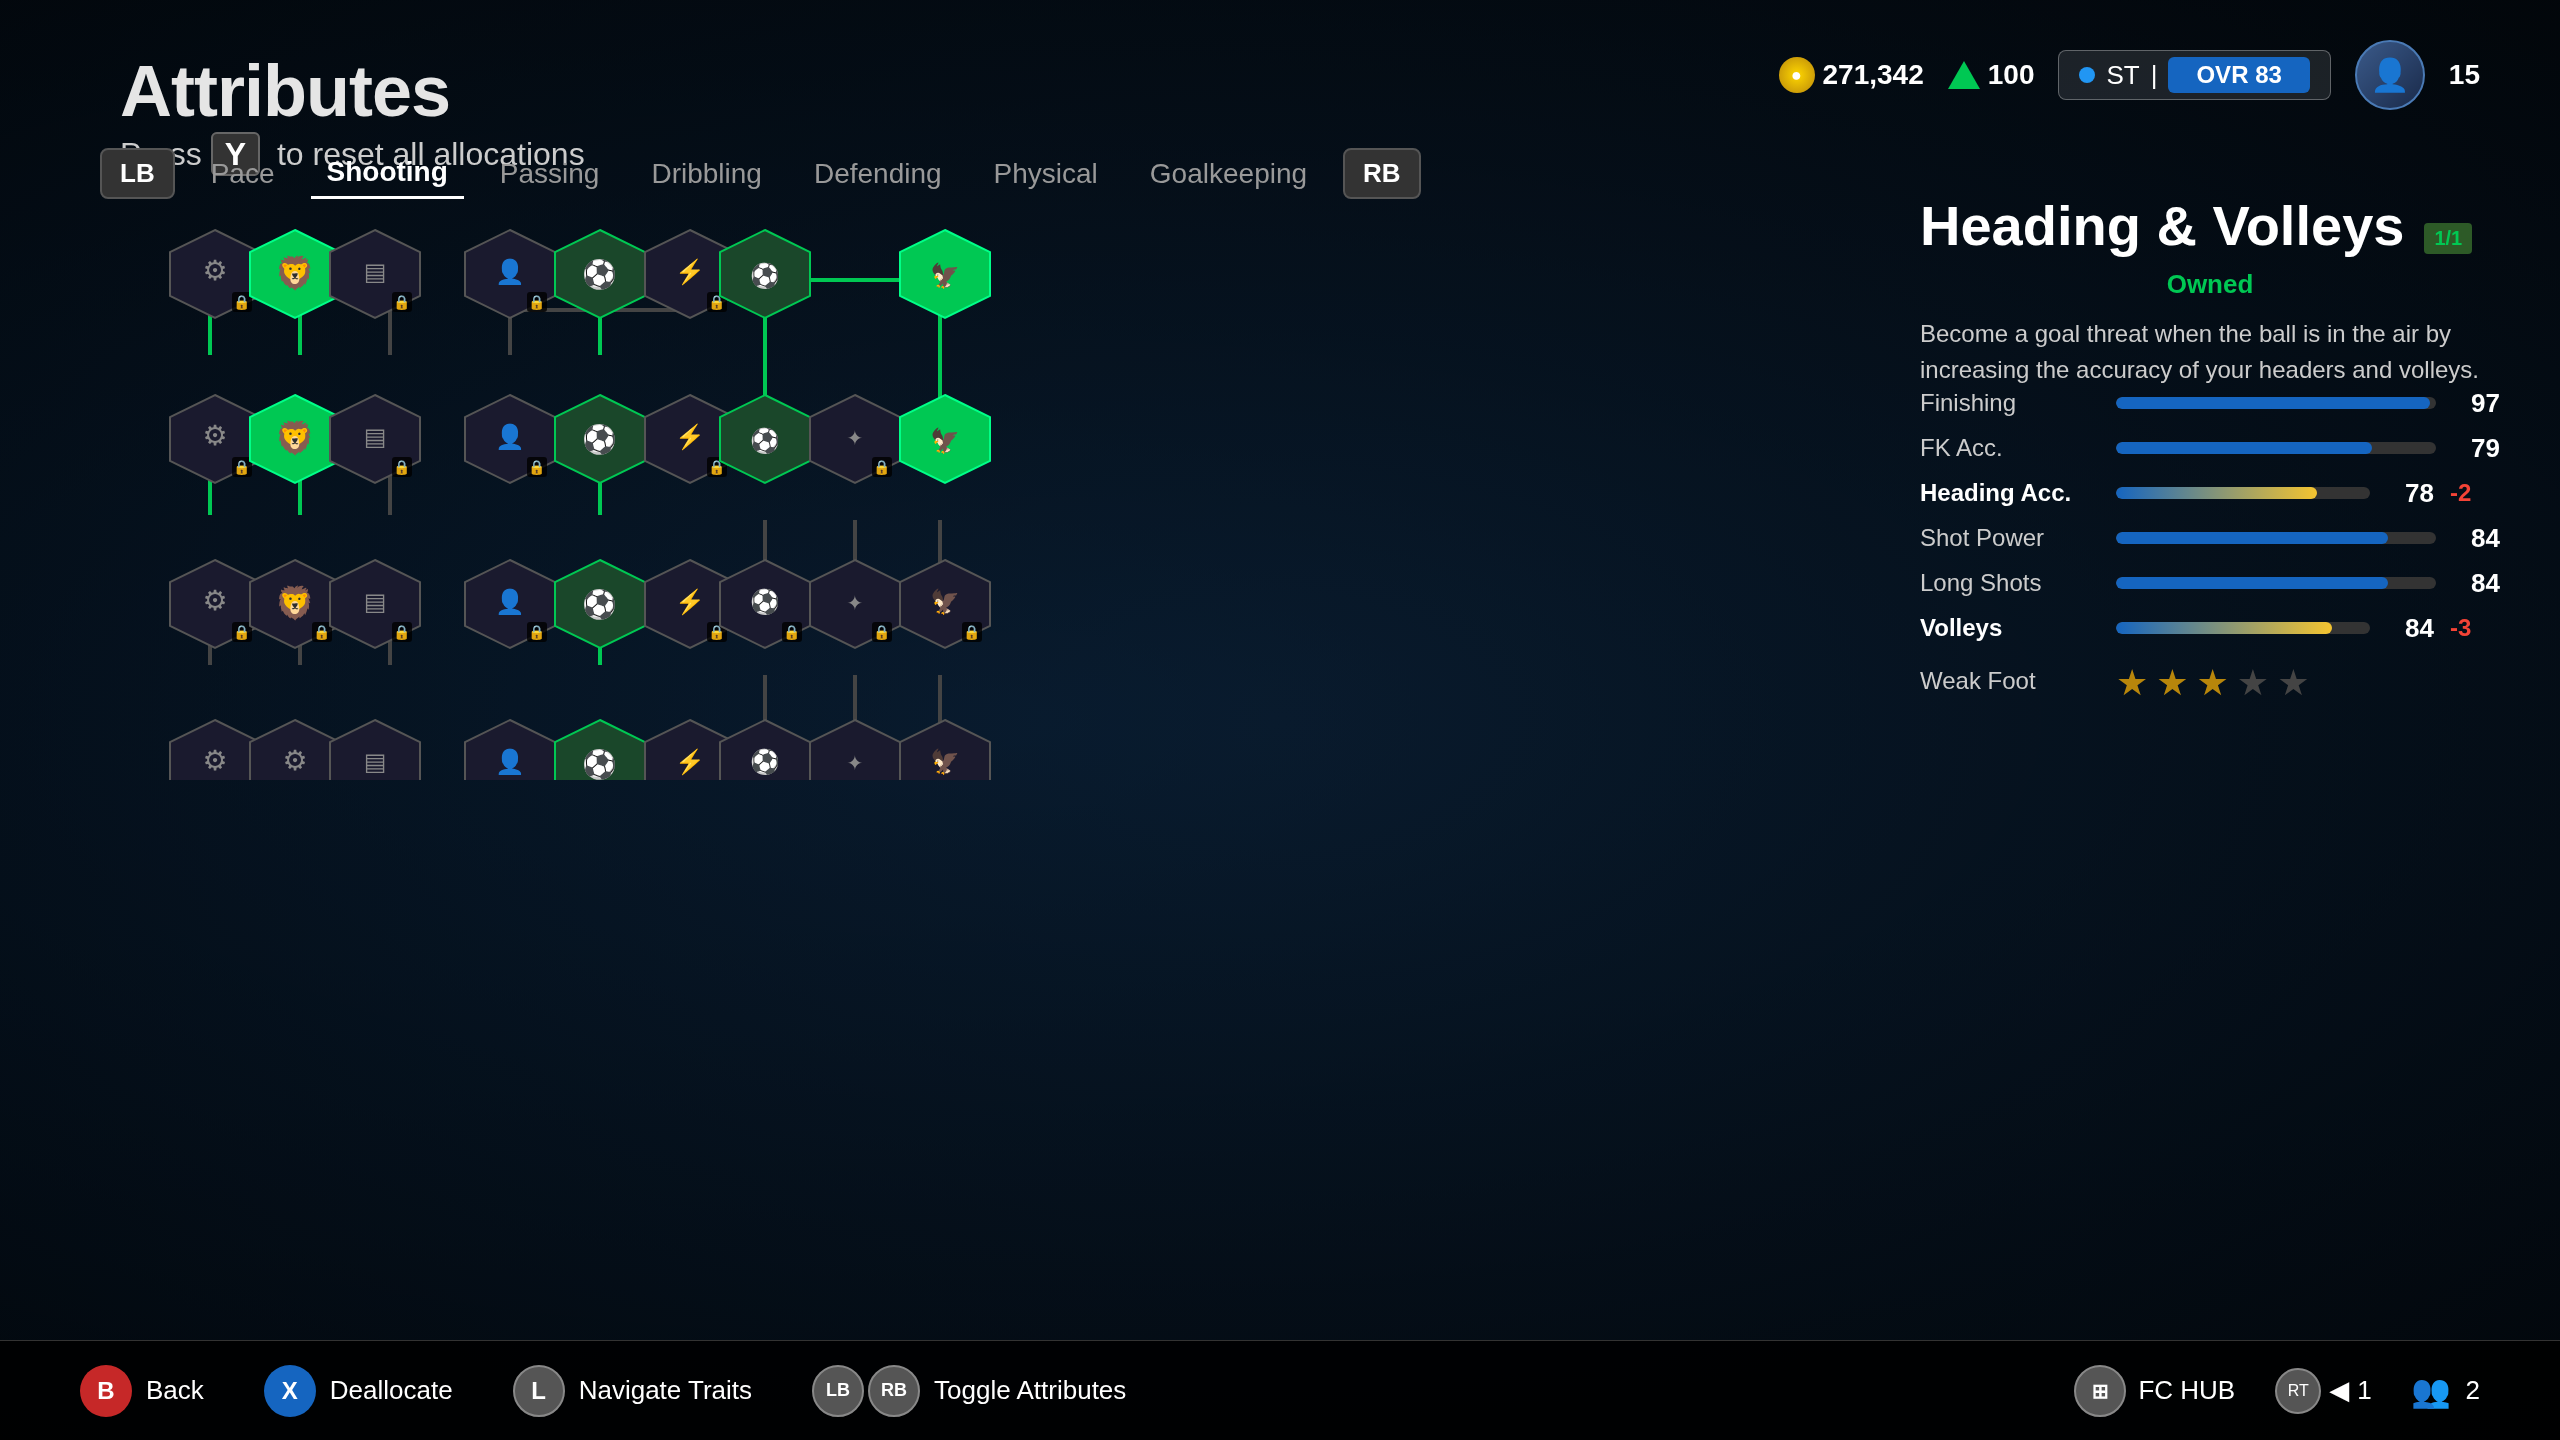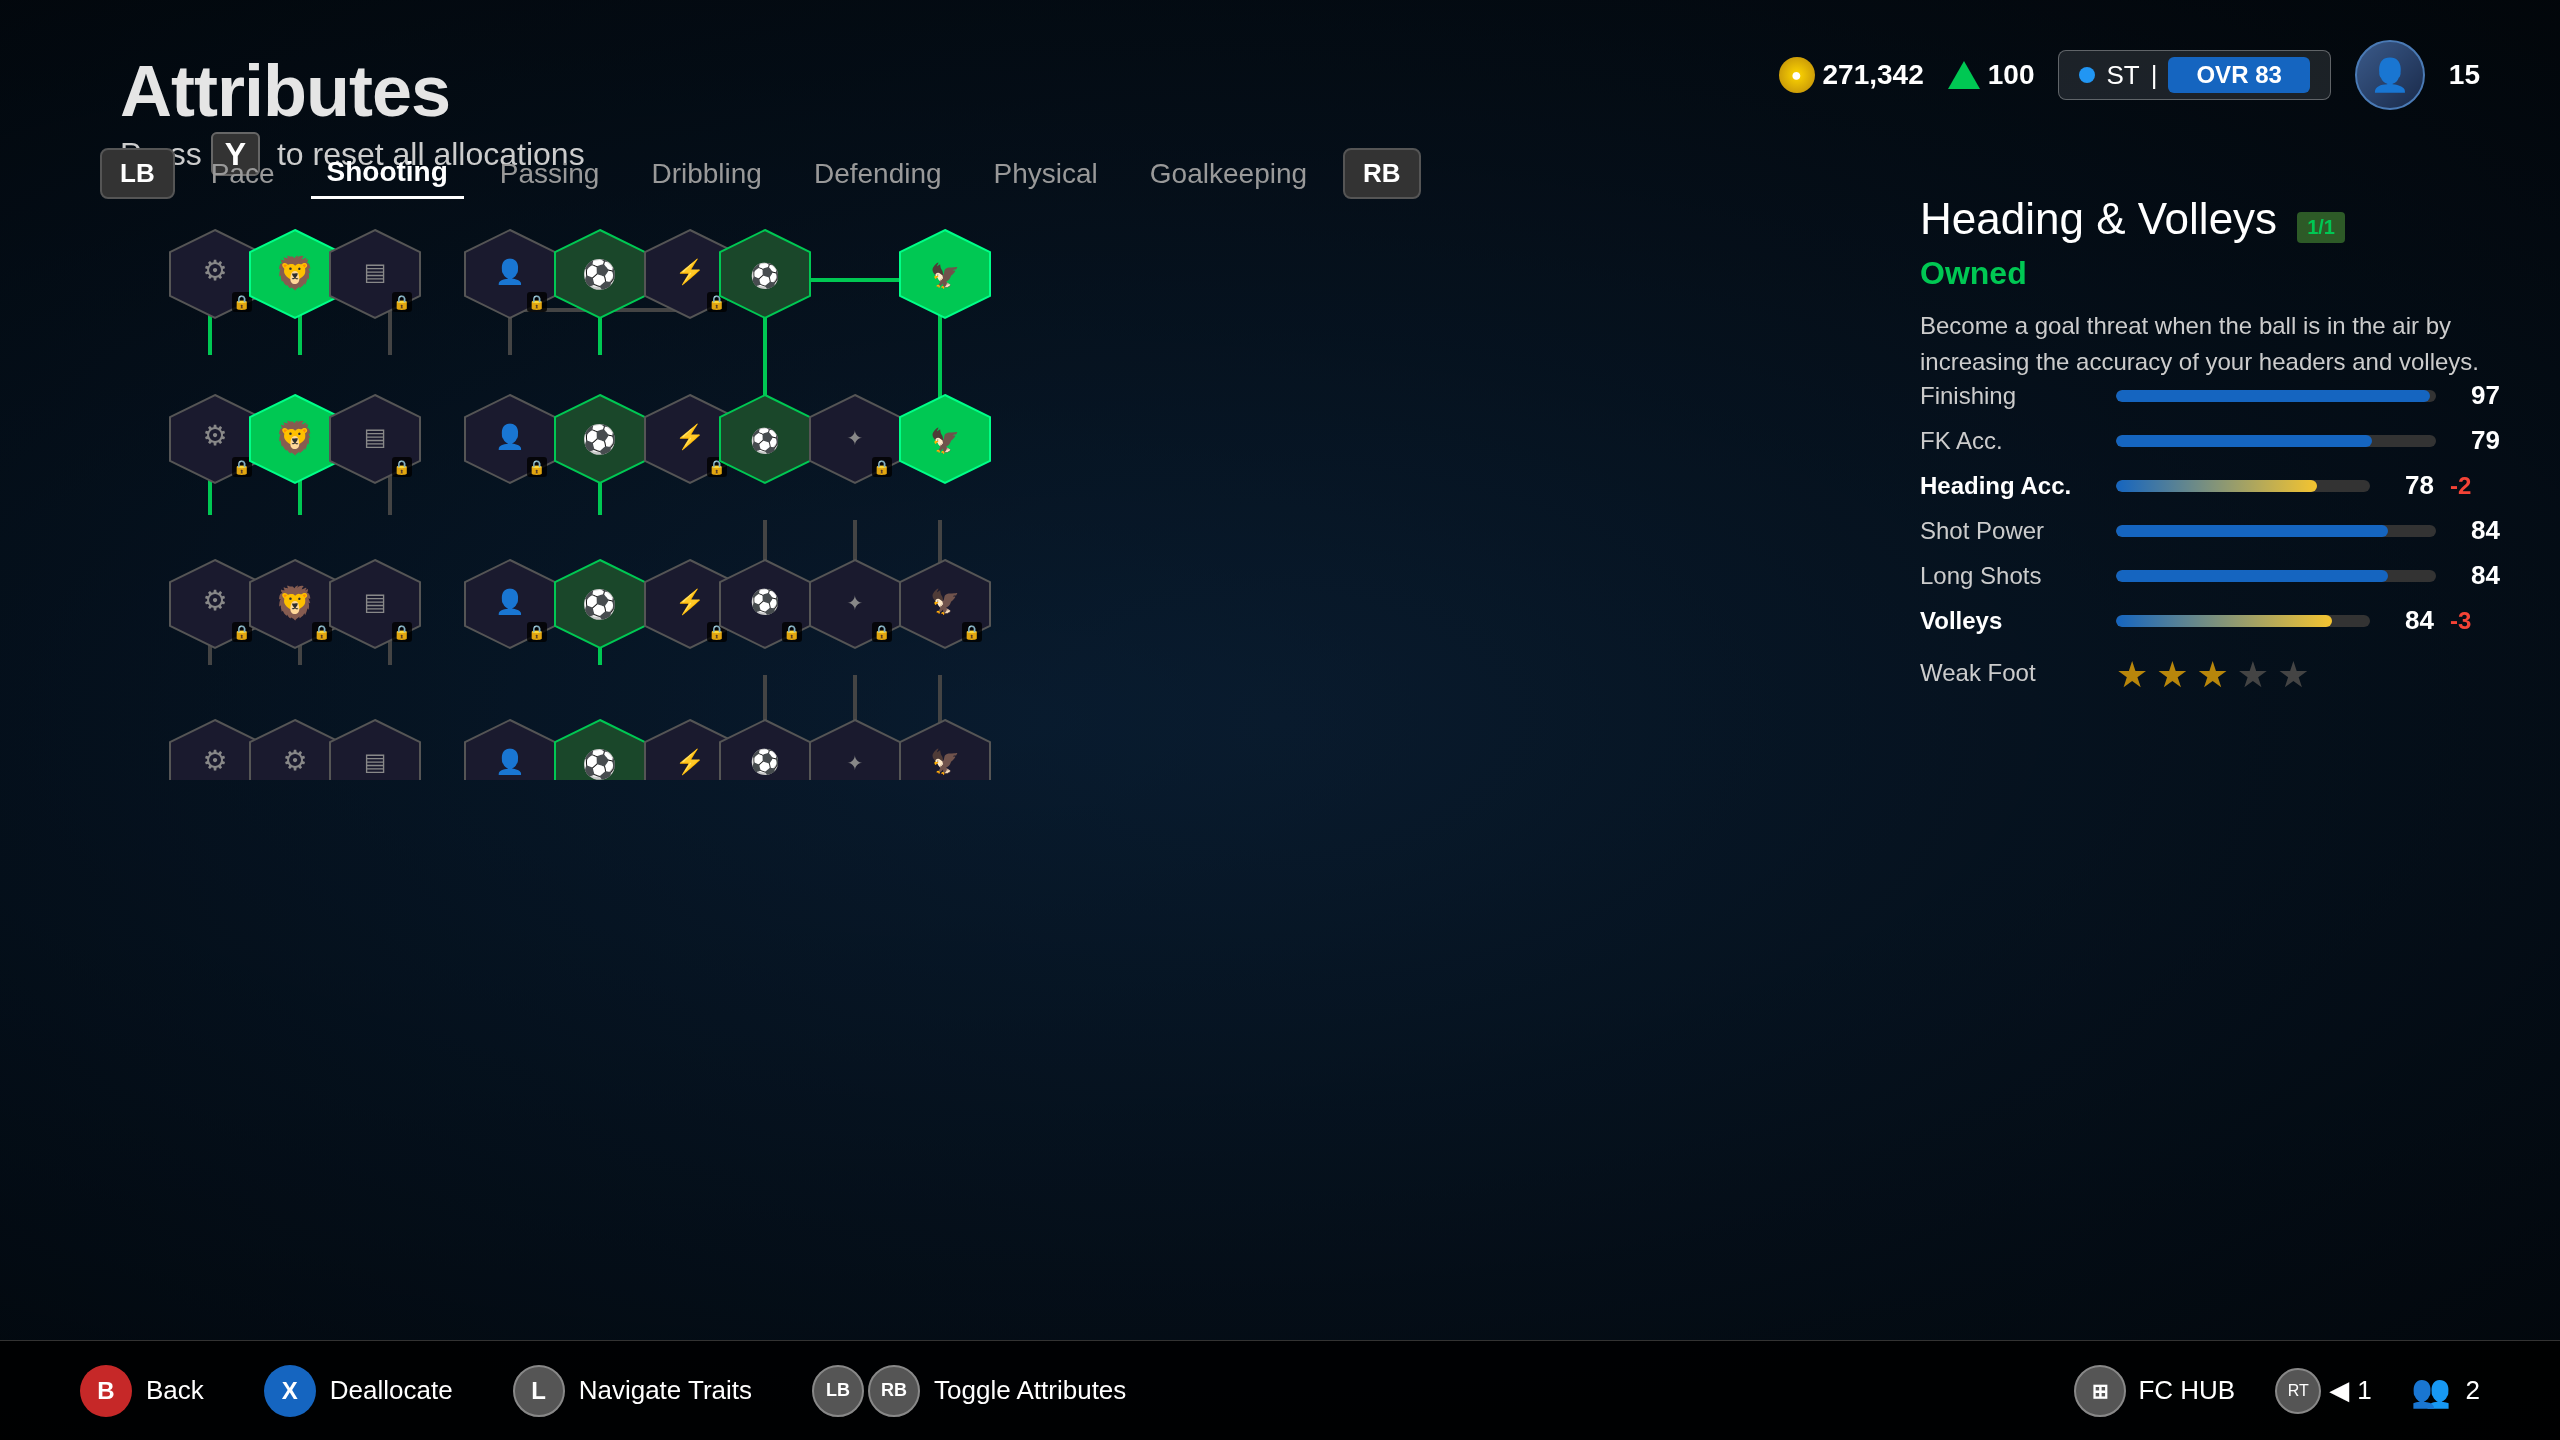--- a/index.html
+++ b/index.html
@@ -170,43 +170,44 @@
 
     
     .right-panel {
       position: absolute;
       top: 195px;
       right: 60px;
       width: 580px;
     }
 
     .skill-title {
-      font-size: 44px;
-      font-weight: 400;
+      font-size: 56px;
+      font-weight: 700;
       line-height: 1.1;
       color: white;
     }
 
     .skill-badge {
       background: #2d5a27;
       color: #00c853;
       font-size: 20px;
       font-weight: bold;
       padding: 4px 10px;
       border-radius: 4px;
       margin-left: 12px;
       vertical-align: super;
     }
 
     .owned-label {
-      font-size: 32px;
+      font-size: 26px;
       color: #00c853;
       font-weight: bold;
       margin-top: 12px;
       margin-bottom: 16px;
+      text-align: center;
     }
 
     .description {
       font-size: 24px;
       color: #ccc;
       line-height: 1.5;
     }
 
     
     .stat-row {

